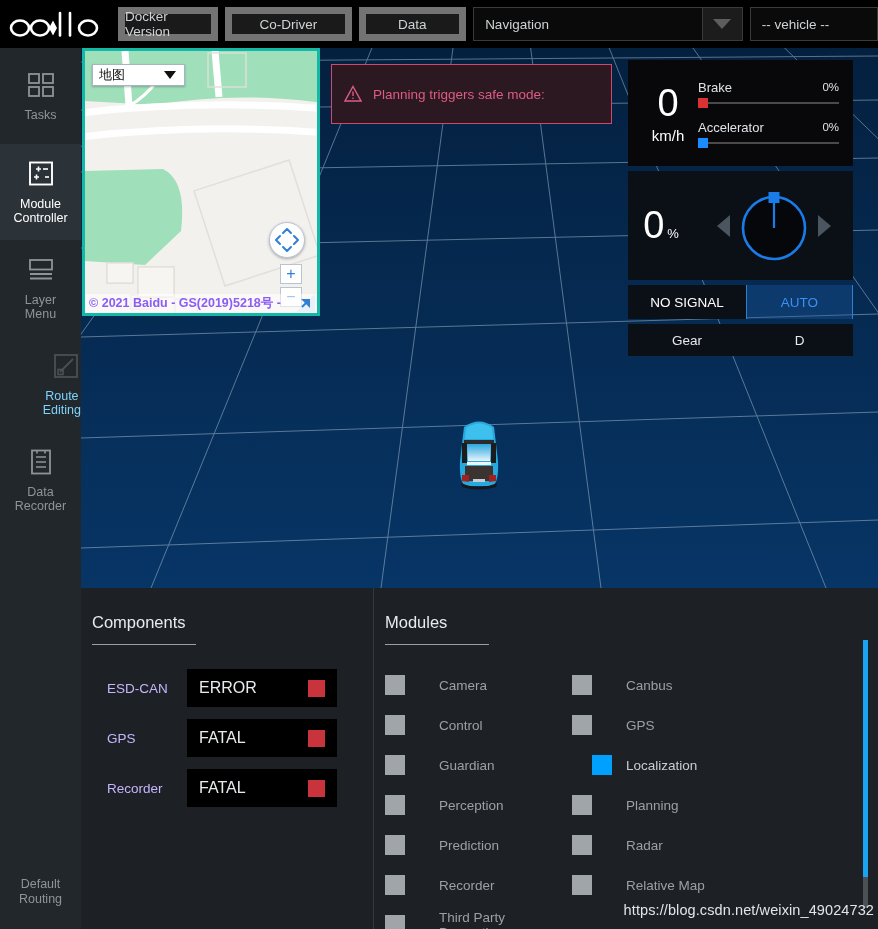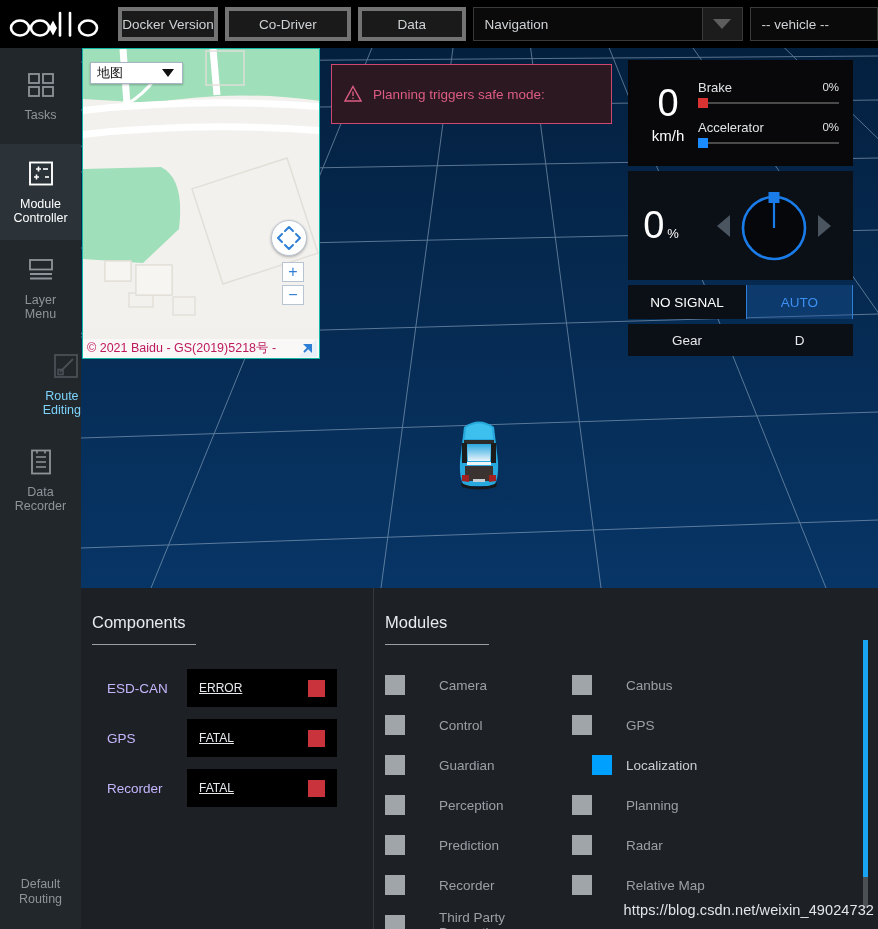--- a/index.html
+++ b/index.html
@@ -16,21 +16,21 @@
   .header {
     position: absolute; left: 0; top: 0; width: 878px; height: 48px;
     background: #000; display: flex; align-items: center; padding-left: 8px;
   }
   .logo {
     width: 100px; height: 30px; position: relative; flex: 0 0 auto;
     margin-right: 10px;
   }
   .logo svg { display: block; }
   .hdr-btn {
-    height: 34px; background: #1a1a1a; border: 4px solid #737373;
+    height: 34px; background: #1a1a1a; border: 7px solid #737373;
     color: #cfd3d6; font-size: 13.5px; display: flex; align-items: center;
     justify-content: center; margin-right: 7px; cursor: pointer;
     font-family: "Liberation Sans", sans-serif;
   }
   .hdr-btn.docker { width: 105px; }
   .hdr-btn.codriver { width: 133px; }
   .hdr-btn.mute { width: 113px; }
   .hdr-select {
     height: 34px; width: 285px; background: #0a0a0a; border: 1px solid #3a3a3a;
     display: flex; align-items: center; margin-right: 7px; cursor: pointer;
@@ -80,22 +80,22 @@
   .scene {
     position: absolute; left: 81px; top: 48px; width: 797px; height: 540px;
     background: #062a52; overflow: hidden;
   }
   .grid-svg { position: absolute; left: 0; top: 0; }
 
   .carbox { position: absolute; left: 374px; top: 365px; width: 48px; height: 80px; }
 
   
   .mapbox {
-    position: absolute; left: 1px; top: 0px; width: 238px; height: 311px;
-    background: #f2f0ed; overflow: hidden; border: 1px solid #14b8a6;
+    position: absolute; left: 1px; top: 0px; width: 238px; height: 268px;
+    background: #f2f0ed; overflow: hidden; border: 3px solid #14b8a6;
   }
   .map-svg { position: absolute; left: 0; top: 0; }
   .map-typesel {
     position: absolute; left: 7px; top: 13px; width: 93px; height: 22px;
     background: #ffffff; border: 1px solid #a8b4c4; display: flex;
     align-items: center; cursor: pointer; box-shadow: 0 1px 2px rgba(0,0,0,.25);
   }
   .map-typesel span.t { padding-left: 6px; font-size: 13px; color: #111; }
   .map-typesel span.c {
     margin-left: auto; margin-right: 8px; width: 0; height: 0;
@@ -110,21 +110,21 @@
   .map-zoom {
     position: absolute; right: 15px; width: 22px; height: 20px; background: #fff;
     border: 1px solid #b9c4d2; color: #2f7fd6; font-size: 16px; line-height: 17px;
     text-align: center; cursor: pointer; font-family: "Liberation Sans", sans-serif;
   }
   .map-zoom.zin { top: 213px; }
   .map-zoom.zout { top: 236px; }
   .map-credit {
     position: absolute; left: 0; bottom: 0; width: 100%; height: 19px;
     display: flex; align-items: center; padding-left: 4px;
-    font-size: 12.5px; color: #be185d; background: rgba(255,255,255,0.55);
+    font-size: 12.5px; color: #8b5cf6; background: rgba(255,255,255,0.55); font-weight: bold;
   }
   .map-logo {
     position: absolute; right: 2px; bottom: 1px; width: 19px; height: 18px;
   }
 
   
   .alert {
     position: absolute; left: 250px; top: 16px; width: 281px; height: 60px;
     background: #2b1820; border: 1px solid #d0486f; display: flex;
     align-items: center; padding-left: 12px;
@@ -204,21 +204,21 @@
 
   .comp-list { margin-top: 18px; }
   .comp-row { display: flex; align-items: center; height: 50px; }
   .comp-name {
     width: 106px; padding-left: 26px; color: #c4b5fd; font-size: 13.5px;
   }
   .comp-box {
     width: 150px; height: 38px; background: #000; display: flex;
     align-items: center; padding: 0 12px;
   }
-  .comp-status { flex: 1; color: #e8ebed; font-size: 12px; text-decoration: underline; }
+  .comp-status { flex: 1; color: #e8ebed; font-size: 16px; }
   .comp-dot { width: 17px; height: 17px; }
 
   .mod-grid {
     margin-top: 20px; display: flex; flex-wrap: wrap; padding-left: 11px;
     width: 470px;
   }
   .mod-item {
     width: 187px; height: 40px; display: flex; align-items: center;
     cursor: pointer;
   }

